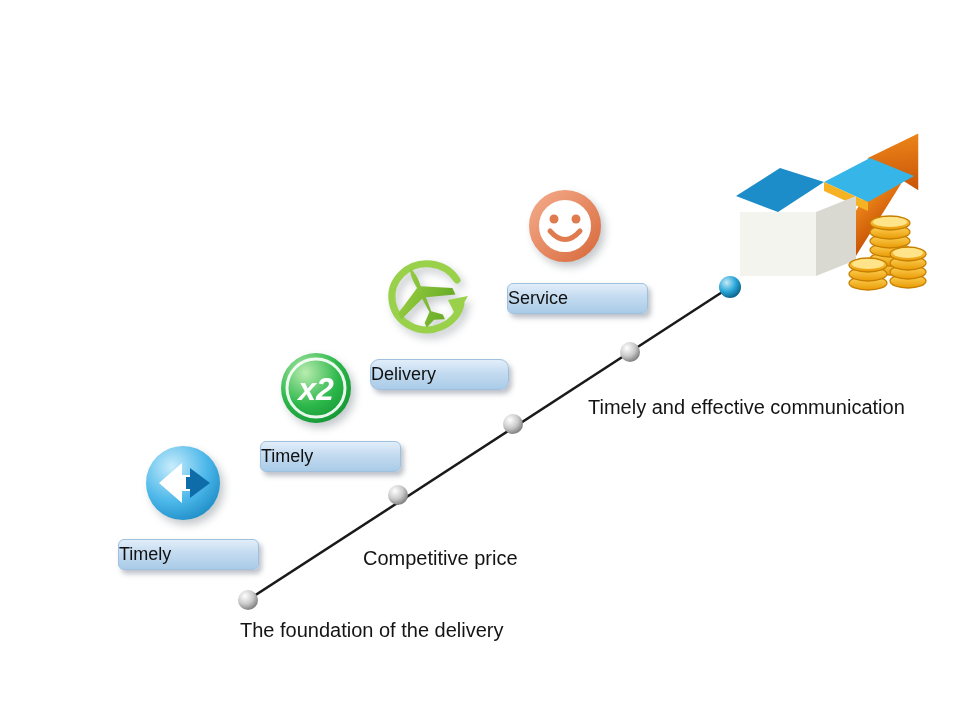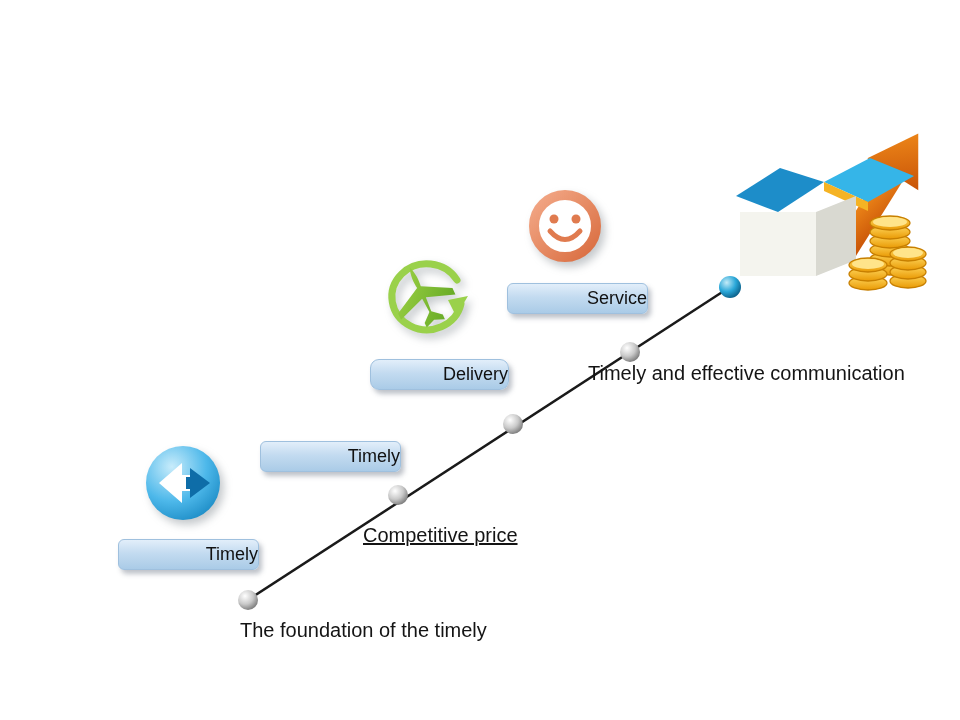--- a/index.html
+++ b/index.html
@@ -6,34 +6,34 @@
   .slide{
     position:relative;width:960px;height:720px;background:#ffffff;
     font-family:"Liberation Sans", sans-serif;overflow:hidden;
   }
   .path-svg{position:absolute;left:0;top:0;pointer-events:none;}
   .step-label{
     position:absolute;width:139px;height:29px;border-radius:6px;
     background:linear-gradient(180deg,#e2eefa 0%,#c3dbf0 45%,#aacbe7 100%);
     border:1px solid #9fc0de;
     box-shadow:3px 4px 5px rgba(110,120,135,.45);
-    display:flex;align-items:center;justify-content:flex-end;
+    display:flex;align-items:center;justify-content:flex-start;
     font-size:18px;color:#111;
   }
   .label-quality{left:118px;top:539px;}
   .label-price{left:260px;top:441px;}
   .label-delivery{left:370px;top:359px;width:137px;border-radius:9px;}
   .label-service{left:507px;top:283px;}
   .caption{
     position:absolute;font-size:20px;color:#141414;white-space:nowrap;
   }
   .cap-0{left:240px;top:619px;}
-  .cap-1{left:363px;top:524px;text-decoration:underline;}
+  .cap-1{left:363px;top:547px;}
   .cap-2{left:505px;top:465px;}
-  .cap-3{left:588px;top:362px;}
+  .cap-3{left:588px;top:396px;}
   .icon{position:absolute;}
   .icon svg{filter:drop-shadow(4px 5px 4px rgba(90,100,110,.35));}
   .icon-quality{left:137px;top:440px;}
   .icon-price{left:276px;top:350px;}
   .icon-delivery{left:378px;top:256px;}
   .icon-service{left:523px;top:186px;}
   .money-art{position:absolute;left:728px;top:118px;}
 </style>
 </head>
 <body>
@@ -69,20 +69,34 @@
           <stop offset="55%" stop-color="#4db8ea"></stop>
           <stop offset="100%" stop-color="#1585c0"></stop>
         </radialGradient>
       </defs>
       <circle cx="46" cy="43" r="37" fill="url(#qBlue)"></circle>
       <polygon points="45,23 22,43 45,63 45,51 53,51 53,35 45,35" fill="#ffffff"></polygon>
       <polygon points="53,28 73,43 53,58 53,49 49,49 49,37 53,37" fill="#0e6da8"></polygon>
     </svg>
   </div>
 
+  <div class="icon icon-price">
+    <svg width="80" height="80" viewBox="0 0 80 80">
+      <defs>
+        <radialGradient id="gGrad" cx="35%" cy="28%" r="85%">
+          <stop offset="0%" stop-color="#b9ecb0"></stop>
+          <stop offset="55%" stop-color="#2db84b"></stop>
+          <stop offset="100%" stop-color="#0f8f2f"></stop>
+        </radialGradient>
+      </defs>
+      <circle cx="40" cy="38" r="35" fill="url(#gGrad)"></circle>
+      <circle cx="40" cy="38" r="29" fill="none" stroke="#ffffff" stroke-width="3" opacity="0.9"></circle>
+      <text x="40" y="50" text-anchor="middle" font-size="32" font-weight="bold" font-style="italic" fill="#ffffff">x2</text>
+    </svg>
+  </div>
 
   <div class="icon icon-delivery">
     <svg width="92" height="86" viewBox="0 0 92 86">
       <defs>
         <linearGradient id="planeG" x1="0" y1="0" x2="1" y2="1">
           <stop offset="0%" stop-color="#a7d94a"></stop>
           <stop offset="100%" stop-color="#5da321"></stop>
         </linearGradient>
       </defs>
       <path d="M79,24 A35 33 0 1 0 83,48" stroke="#9ad14b" stroke-width="7" fill="none" stroke-linecap="round"></path>
@@ -114,21 +128,21 @@
   <div class="step-label label-price">
     <span>Timely</span>
   </div>
   <div class="step-label label-delivery">
     <span>Delivery</span>
   </div>
   <div class="step-label label-service">
     <span>Service</span>
   </div>
 
-  <div class="caption cap-0">The foundation of the timely</div>
+  <div class="caption cap-0">The foundation of the delivery</div>
   <div class="caption cap-1">Competitive price</div>
   <div class="caption cap-3">Timely and effective communication</div>
 
   <div class="money-art">
     <svg width="200" height="175" viewBox="0 0 200 175">
       <defs>
         <linearGradient id="arrG" x1="0" y1="0" x2="1" y2="1">
           <stop offset="0%" stop-color="#f7941d"></stop>
           <stop offset="100%" stop-color="#c85307"></stop>
         </linearGradient>

